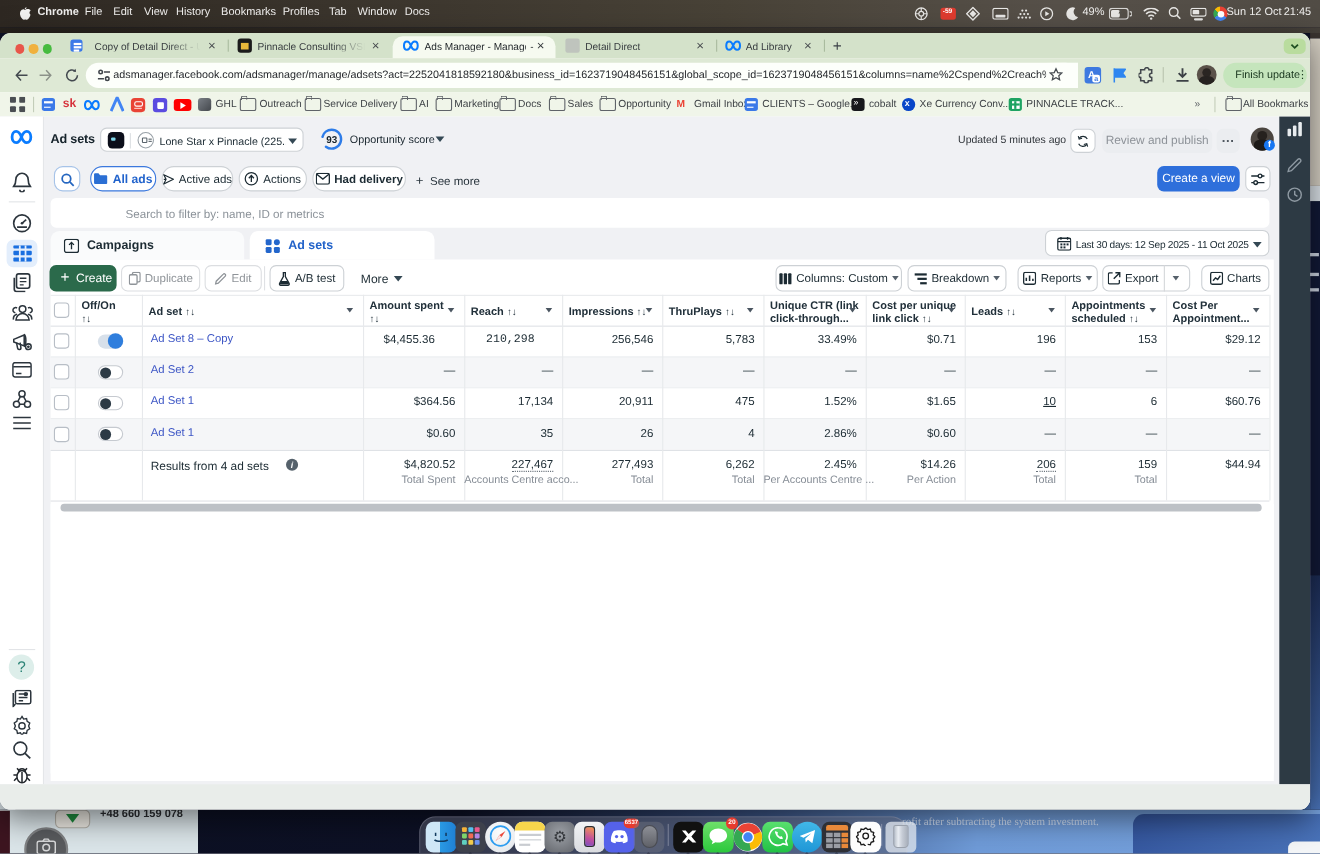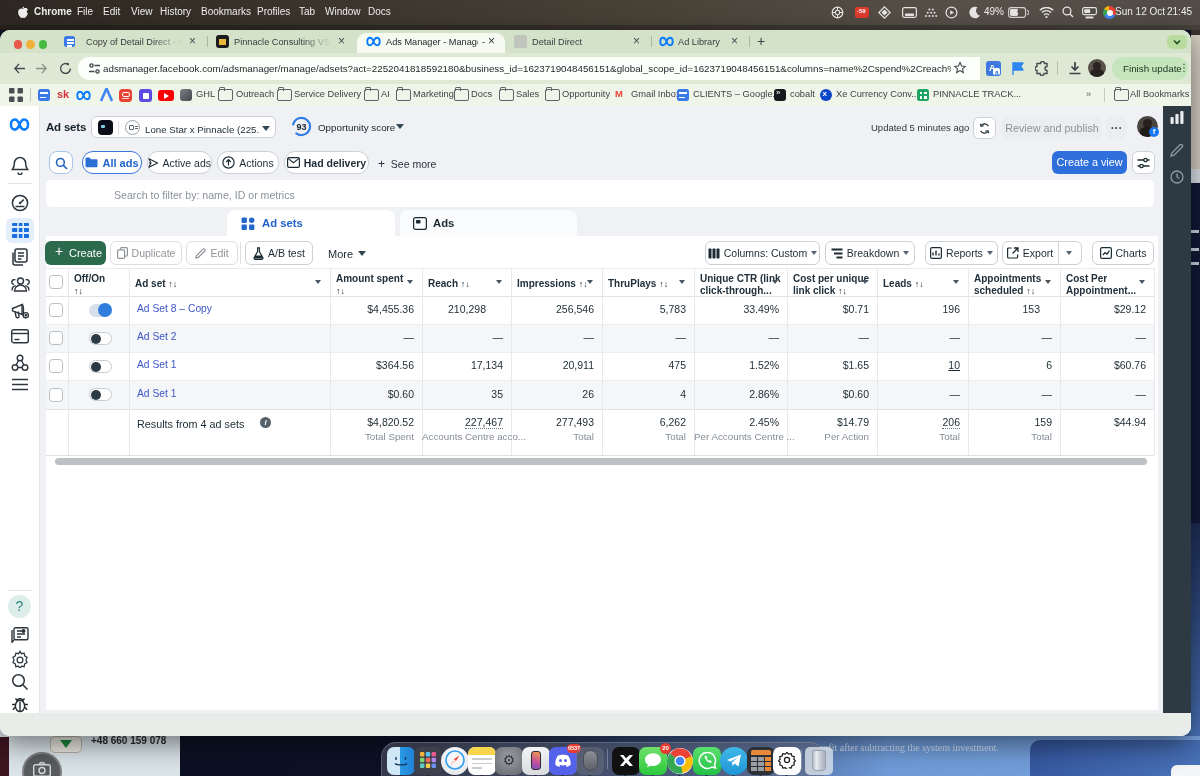--- a/index.html
+++ b/index.html
@@ -400,37 +400,53 @@
         <svg style="margin:5px auto 0;" width="13" height="12" viewBox="0 0 13 12">
           <g stroke="#1c2b33" stroke-width="1.3" fill="#fff">
             <path d="M0.5 3 H12.5 M0.5 9 H12.5"></path>
             <circle cx="8.5" cy="3" r="1.7"></circle>
             <circle cx="4.5" cy="9" r="1.7"></circle>
           </g>
         </svg>
       </div>
     <div class="abs" style="left:46px;top:74px;width:1108px;height:27px;background:#fff;border-radius:5px;"></div>
     <div class="abs" style="left:114px;top:83px;font-size:10.6px;color:#8b9299;white-space:nowrap;">Search to filter by: name, ID or metrics</div>
+    <div class="abs" style="left:46px;top:104px;width:176px;height:26px;background:#fafbfc;border-radius:8px 8px 0 0;">
+      <svg class="abs" style="left:12px;top:6.5px;" width="14" height="13" viewBox="0 0 14 13">
+          <rect x="0.6" y="0.6" width="12.8" height="11.8" rx="2" fill="none" stroke="#1c2b33" stroke-width="1.2"></rect>
+          <path d="M7 9.5 V3.5 M4.8 5.6 L7 3.3 L9.2 5.6" fill="none" stroke="#1c2b33" stroke-width="1.2"></path>
+        </svg>
+      <div class="abs" style="left:33px;top:7px;font-size:11.3px;font-weight:bold;color:#1c2b33;">Campaigns</div>
+    </div>
     <div class="abs" style="left:227px;top:104px;width:168px;height:26px;background:#fff;border-radius:8px 8px 0 0;">
       <svg class="abs" style="left:14px;top:6.5px;" width="14" height="13" viewBox="0 0 14 13">
           <g fill="#2366cc">
             <rect x="0.5" y="0.5" width="5.4" height="5.4" rx="1.2"></rect>
             <rect x="8" y="0.5" width="5.4" height="5.4" rx="2.7"></rect>
             <rect x="0.5" y="7.5" width="5.4" height="5.4" rx="1.2"></rect>
             <rect x="8" y="7.5" width="5.4" height="5.4" rx="1.2"></rect>
           </g>
         </svg>
       <div class="abs" style="left:35px;top:7px;font-size:11.3px;font-weight:bold;color:#2162c9;">Ad sets</div>
     </div>
-    <div class="abs" style="left:400px;top:104px;width:177px;height:26px;background:#fafbfc;border-radius:8px 8px 0 0;">
-      <svg class="abs" style="left:13px;top:6.5px;" width="14" height="13" viewBox="0 0 14 13">
-          <rect x="0.6" y="0.6" width="12.8" height="11.8" rx="2" fill="none" stroke="#1c2b33" stroke-width="1.2"></rect>
-          <rect x="3" y="3" width="4.5" height="3.5" rx="0.8" fill="#1c2b33"></rect>
-        </svg>
-      <div class="abs" style="left:33px;top:7px;font-size:11.3px;font-weight:bold;color:#1c2b33;">Ads</div>
+    <div class="pill" style="left:950px;top:103px;width:204px;height:24px;">
+      <svg class="abs" style="left:10px;top:5px;" width="13" height="13" viewBox="0 0 13 13">
+          <rect x="0.6" y="1.6" width="11.8" height="10.8" rx="1.5" fill="none" stroke="#1c2b33" stroke-width="1.2"></rect>
+          <path d="M0.6 4.6 H12.4" stroke="#1c2b33" stroke-width="1.1"></path>
+          <path d="M3.5 0.5 V3 M9.5 0.5 V3" stroke="#1c2b33" stroke-width="1.2"></path>
+          <g fill="#1c2b33">
+            <rect x="3" y="6.3" width="1.8" height="1.8"></rect>
+            <rect x="5.8" y="6.3" width="1.8" height="1.8"></rect>
+            <rect x="8.6" y="6.3" width="1.8" height="1.8"></rect>
+            <rect x="3" y="9" width="1.8" height="1.8"></rect>
+            <rect x="5.8" y="9" width="1.8" height="1.8"></rect>
+          </g>
+        </svg>
+      <div class="abs" style="left:27px;top:6.5px;font-size:9.2px;letter-spacing:-0.25px;color:#1c2b33;white-space:nowrap;">Last 30 days: 12 Sep 2025 - 11 Oct 2025</div>
+      <div class="caret" style="position:absolute;left:188px;top:10px;"></div>
     </div>
     <div class="abs" style="left:46px;top:130px;width:1112px;height:474px;background:#fff;border-radius:0 0 8px 8px;"></div>
     <div class="abs" style="left:46px;top:352px;width:1112px;height:252px;background:#fff;"></div>
     <div class="abs" style="left:45px;top:135px;width:61px;height:24px;background:#2b6a4b;border-radius:6px;color:#fff;">
       <div class="abs" style="left:10px;top:2px;font-size:14px;">+</div>
       <div class="abs" style="left:24px;top:6px;font-size:11px;">Create</div>
     </div>
     <div class="btn" style="left:110px;top:135px;width:72px;height:24px;color:#8f9499;border-color:#dcdee1;">
       <svg width="11" height="12" viewBox="0 0 11 12">
           <g fill="none" stroke="#8f9499" stroke-width="1.2">
@@ -541,28 +557,28 @@
       <div class="hcaret" style="left:862px;top:174px;"></div>
     <div class="hcell" style="left:883px;top:172px;">Leads <span style="font-size:9px;">↑↓</span></div>
       <div class="hcaret" style="left:953px;top:174px;"></div>
     <div class="hcell" style="left:974px;top:167px;">Appointments<br>scheduled <span style="font-size:9px;">↑↓</span></div>
       <div class="hcaret" style="left:1045px;top:174px;"></div>
     <div class="hcell" style="left:1066px;top:167px;">Cost Per<br>Appointment...</div>
       <div class="hcaret" style="left:1139px;top:174px;"></div>
     <div class="cb" style="left:49px;top:197px;"></div>
     <div class="tgl tgl-on" style="left:89px;top:198px;"></div>
     <div class="cell link" style="left:137px;top:197px;font-size:12px;">Ad Set 8 – Copy</div>
-    <div class="cell num" style="left:330px;top:197px;width:84px;">$4,455.36</div>
-    <div class="cell num" style="left:422px;top:197px;width:64px;">210,298</div>
+    <div class="cell num" style="left:330px;top:197px;width:84px;text-align:center;">$4,455.36</div>
+    <div class="cell num" style="left:422px;top:197px;width:64px;font-family:Liberation Mono, monospace;">210,298</div>
     <div class="cell num" style="left:511px;top:197px;width:83px;">256,546</div>
     <div class="cell num" style="left:602px;top:197px;width:84px;">5,783</div>
     <div class="cell num" style="left:694px;top:197px;width:85px;">33.49%</div>
     <div class="cell num" style="left:787px;top:197px;width:82px;">$0.71</div>
     <div class="cell num" style="left:877px;top:197px;width:83px;">196</div>
-    <div class="cell num" style="left:968px;top:197px;width:72px;">153</div>
+    <div class="cell num" style="left:968px;top:197px;width:84px;">153</div>
     <div class="cell num" style="left:1060px;top:197px;width:86px;">$29.12</div>
     <div class="cb" style="left:49px;top:225px;"></div>
     <div class="tgl tgl-off" style="left:89px;top:226px;"></div>
     <div class="cell link" style="left:137px;top:225px;font-size:12px;">Ad Set 2</div>
     <div class="cell num" style="left:330px;top:225px;width:84px;">—</div>
     <div class="cell num" style="left:422px;top:225px;width:81px;">—</div>
     <div class="cell num" style="left:511px;top:225px;width:83px;">—</div>
     <div class="cell num" style="left:602px;top:225px;width:84px;">—</div>
     <div class="cell num" style="left:694px;top:225px;width:85px;">—</div>
     <div class="cell num" style="left:787px;top:225px;width:82px;">—</div>
@@ -598,21 +614,21 @@
     <div class="cell num" style="left:330px;top:310px;width:84px;"><span style="">$4,820.52</span></div>
     <div class="cell num sub" style="left:330px;top:325px;width:84px;">Total Spent</div>
     <div class="cell num" style="left:422px;top:310px;width:81px;"><span style="border-bottom:1px dotted #6a737c;display:inline-block;">227,467</span></div>
     <div class="cell num sub" style="left:422px;top:325px;width:81px;">Accounts Centre acco...</div>
     <div class="cell num" style="left:511px;top:310px;width:83px;"><span style="">277,493</span></div>
     <div class="cell num sub" style="left:511px;top:325px;width:83px;">Total</div>
     <div class="cell num" style="left:602px;top:310px;width:84px;"><span style="">6,262</span></div>
     <div class="cell num sub" style="left:602px;top:325px;width:84px;">Total</div>
     <div class="cell num" style="left:694px;top:310px;width:85px;"><span style="">2.45%</span></div>
     <div class="cell num sub" style="left:694px;top:325px;width:85px;">Per Accounts Centre ...</div>
-    <div class="cell num" style="left:787px;top:310px;width:82px;"><span style="">$14.79</span></div>
+    <div class="cell num" style="left:787px;top:310px;width:82px;"><span style="">$14.26</span></div>
     <div class="cell num sub" style="left:787px;top:325px;width:82px;">Per Action</div>
     <div class="cell num" style="left:877px;top:310px;width:83px;"><span style="border-bottom:1px dotted #6a737c;display:inline-block;">206</span></div>
     <div class="cell num sub" style="left:877px;top:325px;width:83px;">Total</div>
     <div class="cell num" style="left:968px;top:310px;width:84px;"><span style="">159</span></div>
     <div class="cell num sub" style="left:968px;top:325px;width:84px;">Total</div>
     <div class="cell num" style="left:1060px;top:310px;width:86px;"><span style="">$44.94</span></div>
     <div class="abs" style="left:55px;top:352px;width:1092px;height:7px;border-radius:4px;background:#bdc1c6;"></div>
     <div class="abs" id="leftnav">
       <svg class="abs" style="left:8px;top:11px;" width="23" height="15" viewBox="0 0 30 22">
           <path d="M15 11 C13 5.5 11 3.5 8 3.5 C4.6 3.5 2.5 6.8 2.5 11 C2.5 15.2 4.6 18.5 8 18.5 C11 18.5 13 16.5 15 11 C17 5.5 19 3.5 22 3.5 C25.4 3.5 27.5 6.8 27.5 11 C27.5 15.2 25.4 18.5 22 18.5 C19 18.5 17 16.5 15 11" fill="none" stroke="#0a7cff" stroke-width="3.7"></path>

